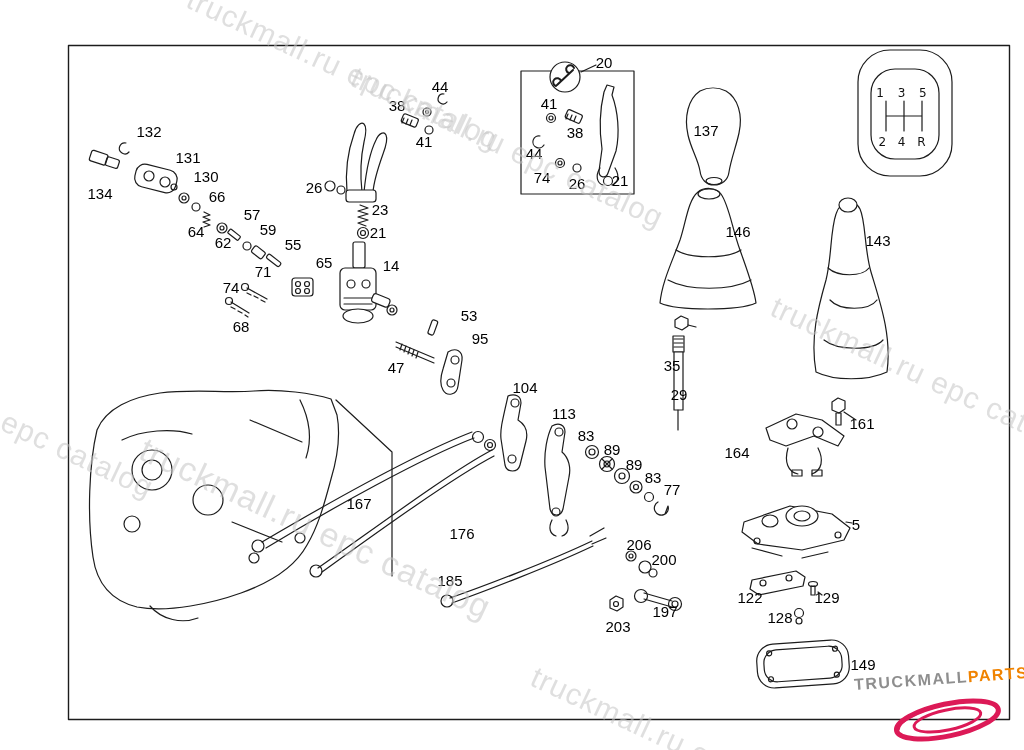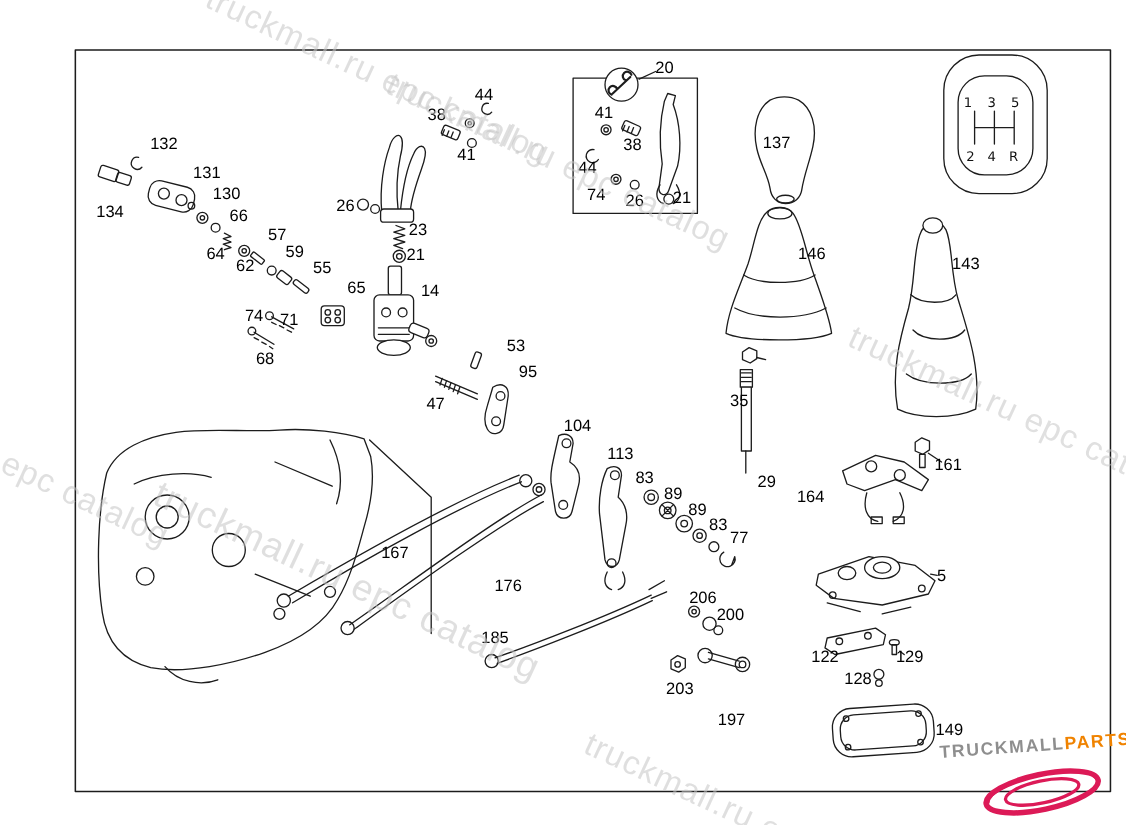--- a/index.html
+++ b/index.html
@@ -262,21 +262,21 @@
       <div class="part-label" style="left: 149px; top: 131px;">132</div>
       <div class="part-label" style="left: 100px; top: 193px;">134</div>
       <div class="part-label" style="left: 188px; top: 157px;">131</div>
       <div class="part-label" style="left: 206px; top: 176px;">130</div>
       <div class="part-label" style="left: 217px; top: 196px;">66</div>
       <div class="part-label" style="left: 196px; top: 231px;">64</div>
       <div class="part-label" style="left: 252px; top: 214px;">57</div>
       <div class="part-label" style="left: 223px; top: 242px;">62</div>
       <div class="part-label" style="left: 268px; top: 229px;">59</div>
       <div class="part-label" style="left: 293px; top: 244px;">55</div>
-      <div class="part-label" style="left: 263px; top: 271px; margin-top: 20px;">71</div>
+      <div class="part-label" style="left: 263px; top: 271px;">71</div>
       <div class="part-label" style="left: 231px; top: 287px;">74</div>
       <div class="part-label" style="left: 241px; top: 326px;">68</div>
       <div class="part-label" style="left: 324px; top: 262px;">65</div>
       <div class="part-label" style="left: 314px; top: 187px;">26</div>
       <div class="part-label" style="left: 397px; top: 105px;">38</div>
       <div class="part-label" style="left: 440px; top: 86px;">44</div>
       <div class="part-label" style="left: 424px; top: 141px;">41</div>
       <div class="part-label" style="left: 380px; top: 209px;">23</div>
       <div class="part-label" style="left: 378px; top: 232px;">21</div>
       <div class="part-label" style="left: 391px; top: 265px;">14</div>
@@ -287,37 +287,37 @@
       <div class="part-label" style="left: 549px; top: 103px;">41</div>
       <div class="part-label" style="left: 575px; top: 132px;">38</div>
       <div class="part-label" style="left: 534px; top: 153px;">44</div>
       <div class="part-label" style="left: 542px; top: 177px;">74</div>
       <div class="part-label" style="left: 577px; top: 183px;">26</div>
       <div class="part-label" style="left: 620px; top: 180px;">21</div>
       <div class="part-label" style="left: 682px; top: 130px; margin-left: 24px;">137</div>
       <div class="part-label" style="left: 738px; top: 231px;">146</div>
       <div class="part-label" style="left: 878px; top: 240px;">143</div>
       <div class="part-label" style="left: 672px; top: 327px; margin-top: 38px;">35</div>
-      <div class="part-label" style="left: 697px; top: 394px; margin-top: 44px;">29</div>
+      <div class="part-label" style="left: 679px; top: 394px;">29</div>
       <div class="part-label" style="left: 525px; top: 387px;">104</div>
       <div class="part-label" style="left: 564px; top: 413px;">113</div>
       <div class="part-label" style="left: 586px; top: 435px;">83</div>
       <div class="part-label" style="left: 612px; top: 449px;">89</div>
       <div class="part-label" style="left: 634px; top: 464px;">89</div>
       <div class="part-label" style="left: 653px; top: 477px;">83</div>
       <div class="part-label" style="left: 672px; top: 489px;">77</div>
       <div class="part-label" style="left: 737px; top: 452px;">164</div>
       <div class="part-label" style="left: 862px; top: 423px;">161</div>
       <div class="part-label" style="left: 856px; top: 524px;">5</div>
       <div class="part-label" style="left: 359px; top: 503px;">167</div>
       <div class="part-label" style="left: 462px; top: 533px;">176</div>
       <div class="part-label" style="left: 450px; top: 580px;">185</div>
       <div class="part-label" style="left: 639px; top: 544px;">206</div>
       <div class="part-label" style="left: 664px; top: 559px;">200</div>
-      <div class="part-label" style="left: 665px; top: 611px; margin-top: 44px;">197</div>
+      <div class="part-label" style="left: 665px; top: 611px;">197</div>
       <div class="part-label" style="left: 618px; top: 626px;">203</div>
       <div class="part-label" style="left: 750px; top: 597px;">122</div>
       <div class="part-label" style="left: 827px; top: 597px;">129</div>
       <div class="part-label" style="left: 780px; top: 617px;">128</div>
       <div class="part-label" style="left: 863px; top: 664px;">149</div>
     </div>
 
   <div class="wm" style="left:196px;top:-18px;transform:rotate(25deg);">truckmall.ru epc catalog</div>
   <div class="wm" style="left:360px;top:60px;transform:rotate(25deg);">truckmall.ru epc catalog</div>
   <div class="wm" style="left:-150px;top:330px;transform:rotate(25deg);">truckmall.ru epc catalog</div>

